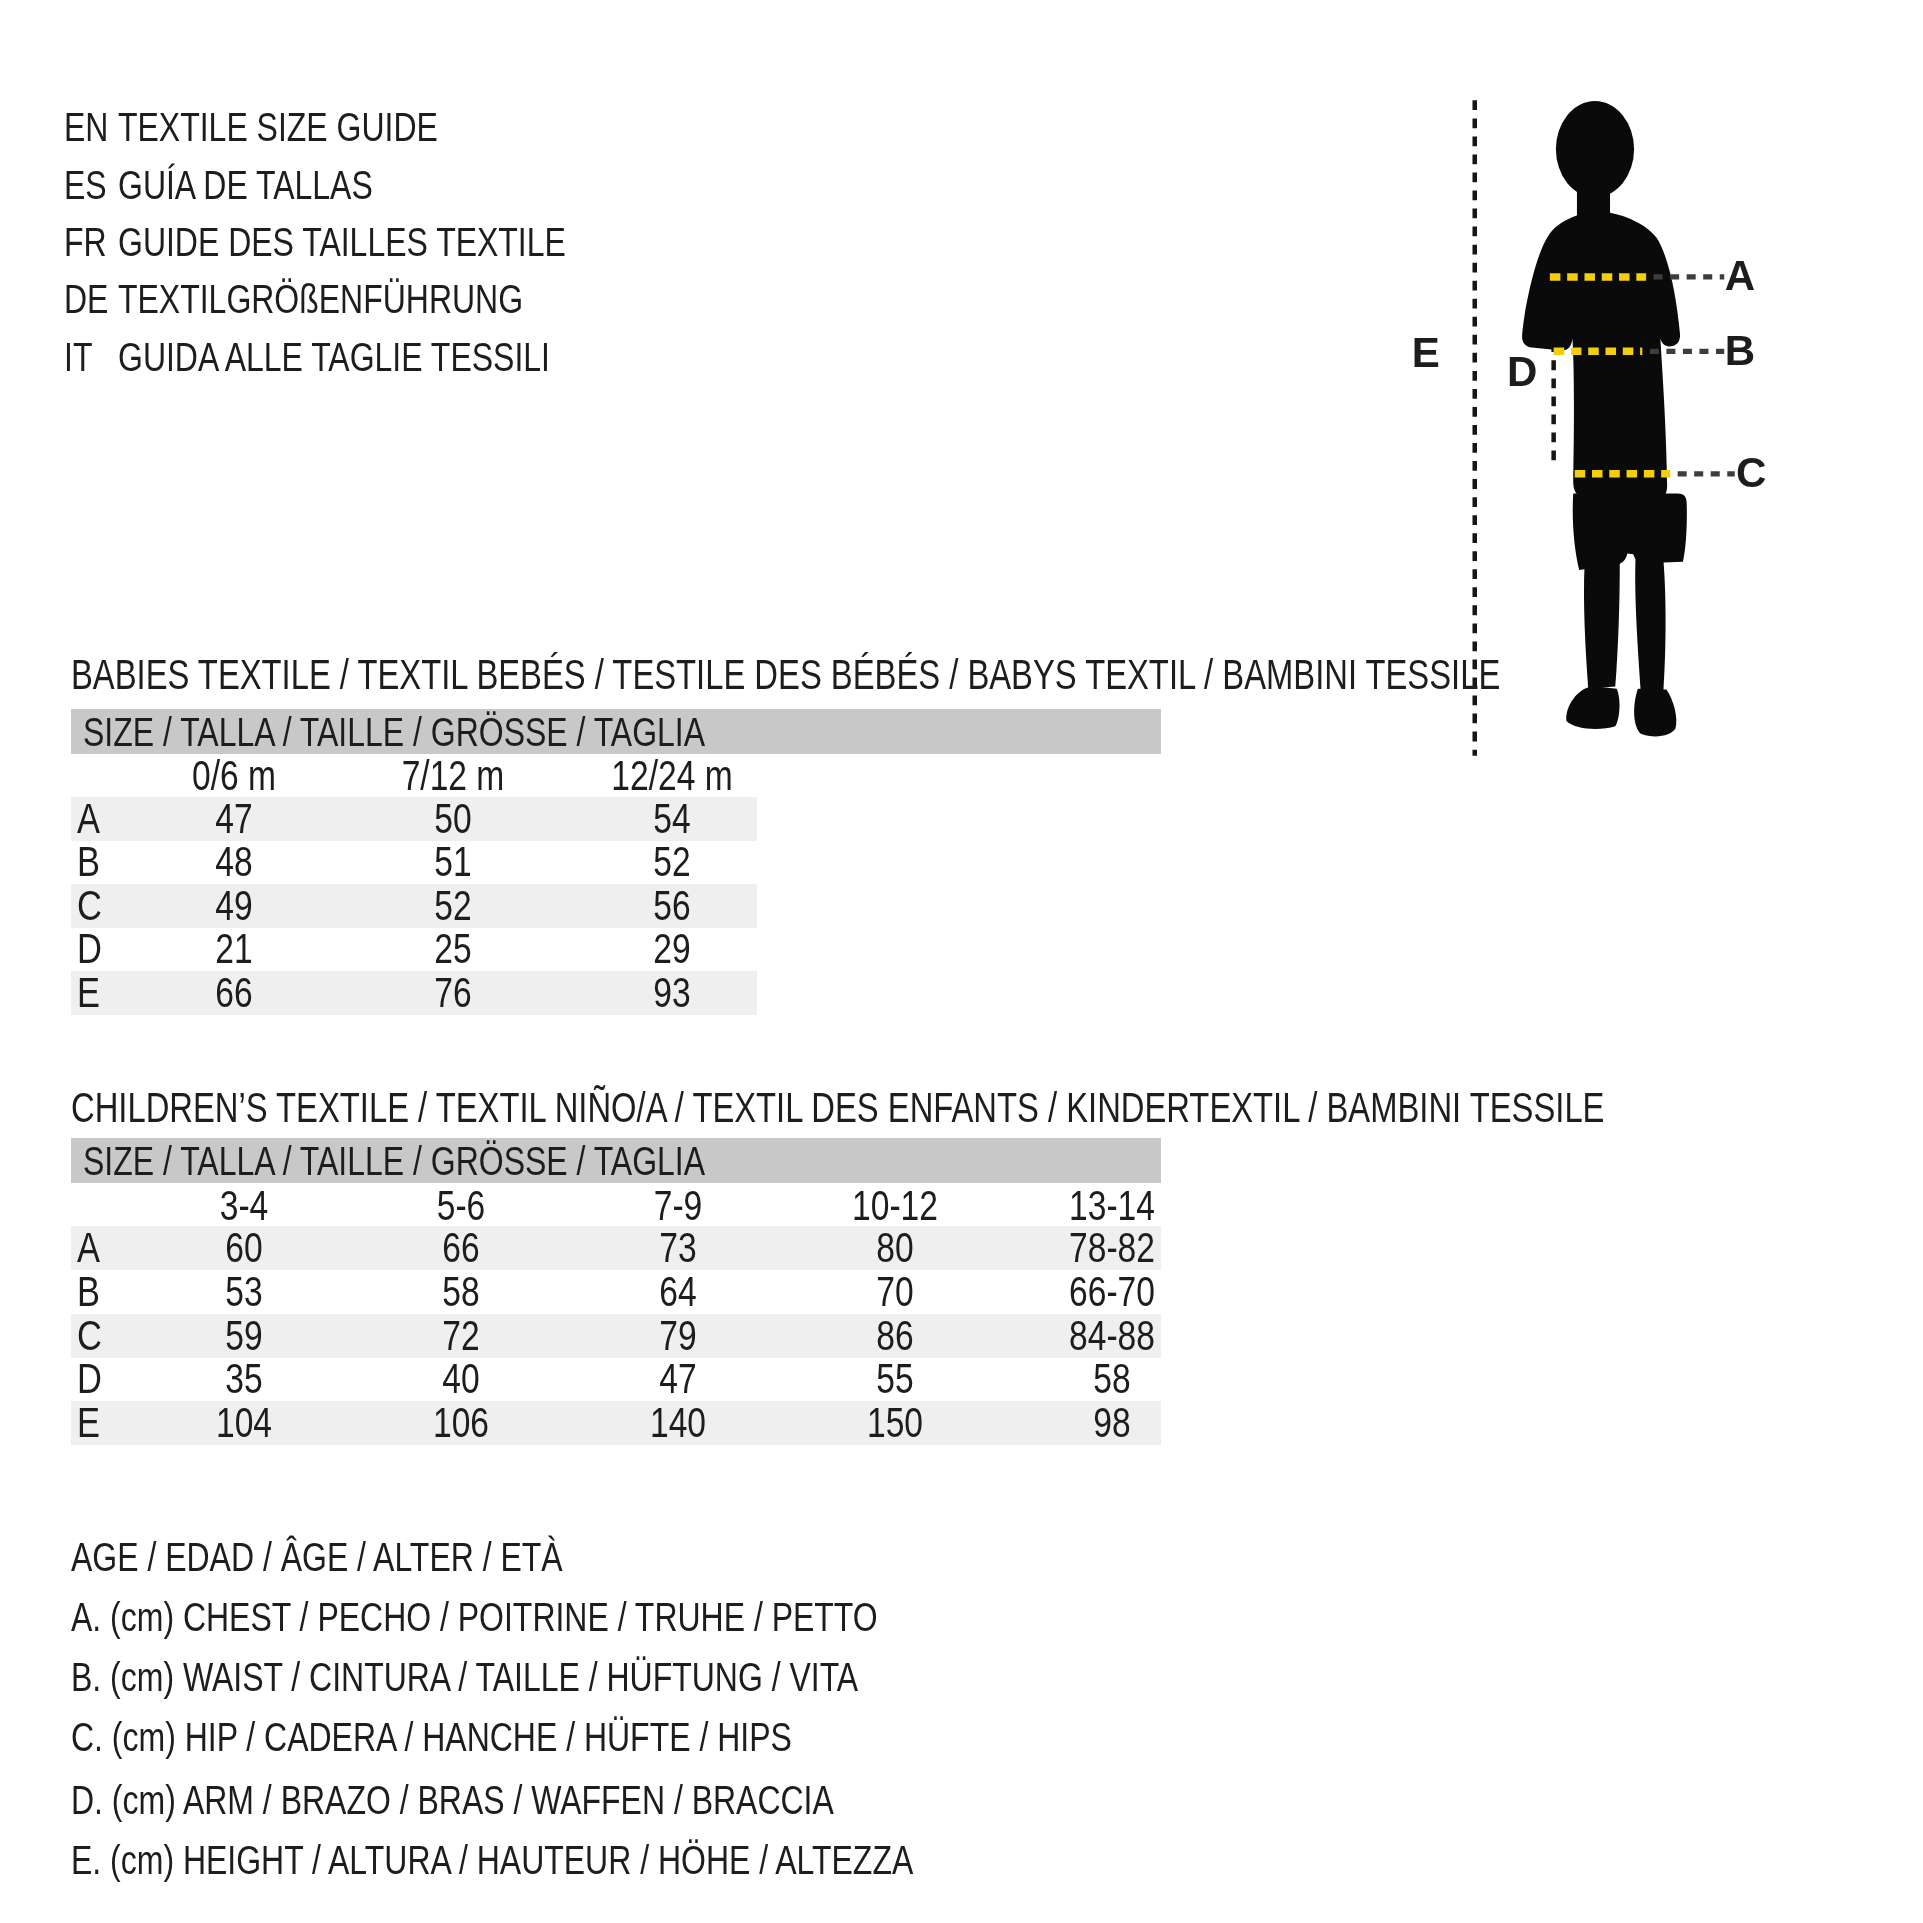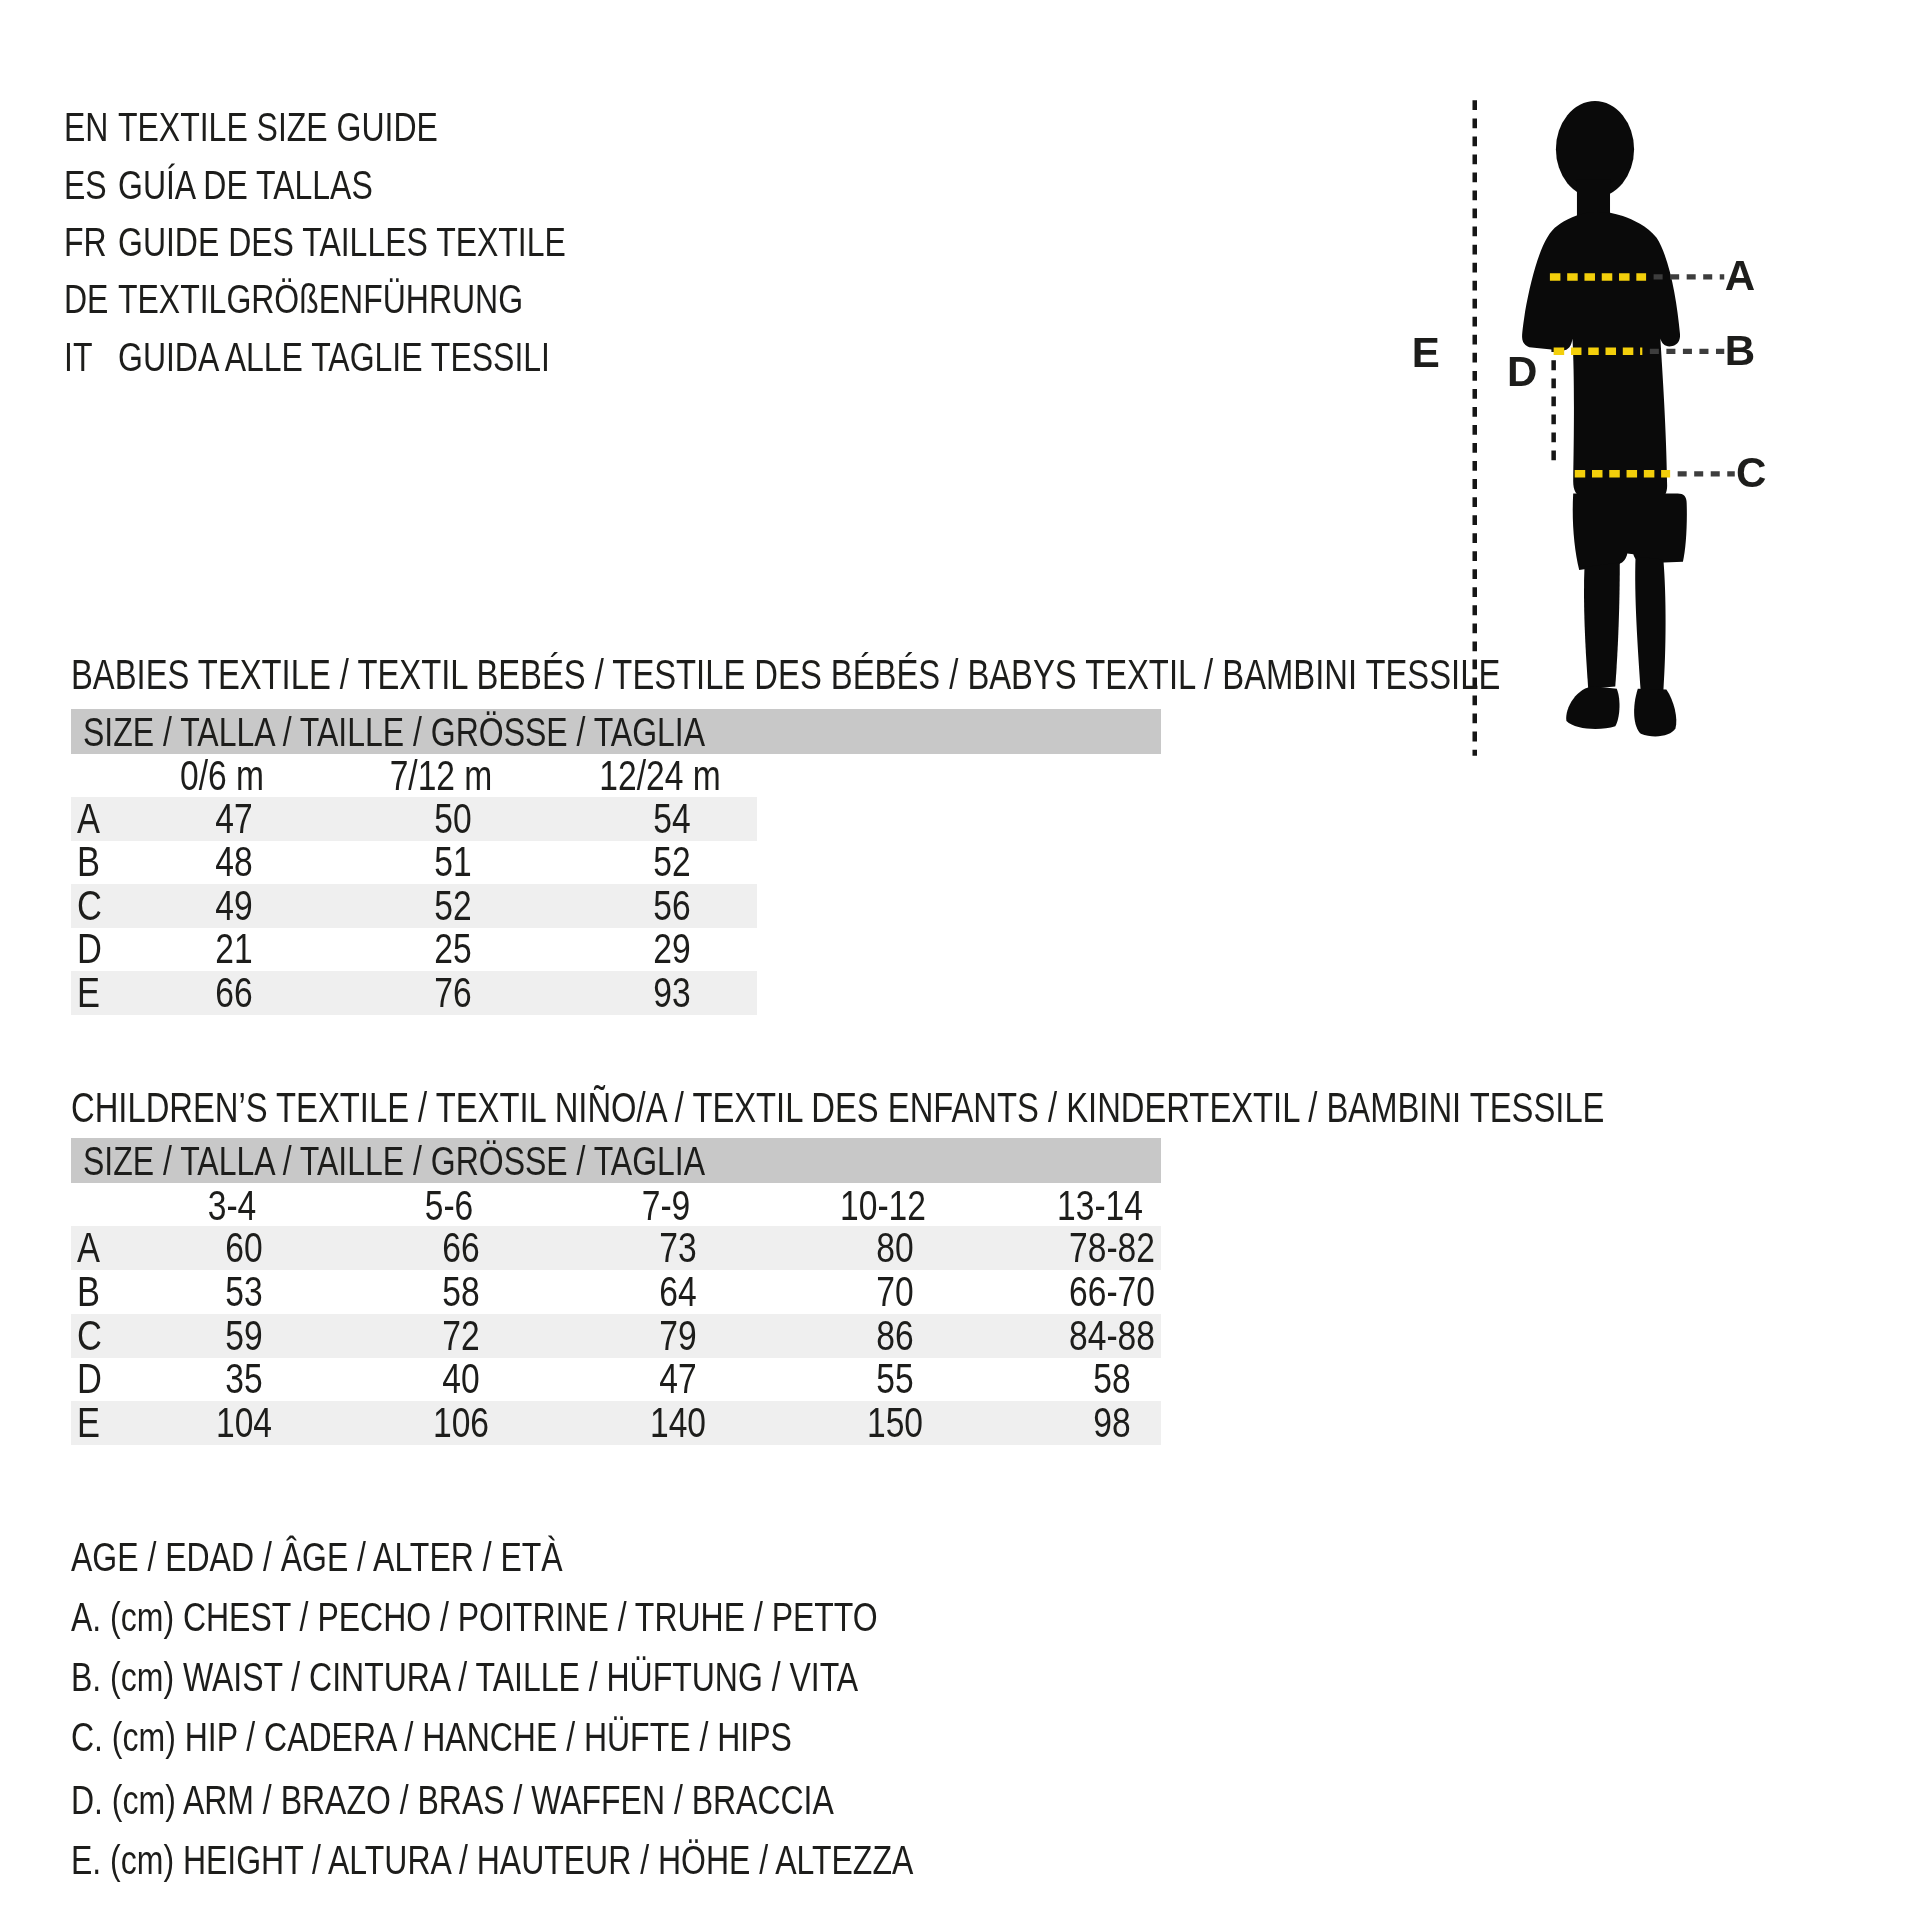--- a/index.html
+++ b/index.html
@@ -9,21 +9,21 @@
   .lang-row{position:absolute;left:64px;height:44px;line-height:44px;font-size:41px}
   .lang-code{position:absolute;left:0;transform:scaleX(.78);transform-origin:0 50%}
   .lang-title{position:absolute;left:54px;transform:scaleX(.78);transform-origin:0 50%;white-space:nowrap}
   
   .sec-heading{position:absolute;left:71px;font-size:42px;line-height:45px;transform:scaleX(.78);transform-origin:0 50%;white-space:nowrap}
   
   .band{position:absolute;left:71px;width:1090px;height:45px;background:#c8c8c8}
   .band-label{position:absolute;left:12px;top:0;height:45px;line-height:47px;font-size:41px;transform:scaleX(.78);transform-origin:0 50%;white-space:nowrap}
   .trow{position:absolute;left:71px;height:44px;line-height:44px}
   .trow.shade{background:#efefef}
-  .hrow{position:absolute;left:59px;height:48px;line-height:43px}
+  .hrow{position:absolute;left:71px;height:48px;line-height:43px}
   .cell{position:absolute;width:180px;text-align:center;font-size:42px;transform:scaleX(.8);transform-origin:50% 50%;white-space:nowrap}
   .letter{position:absolute;left:6px;font-size:42px;transform:scaleX(.82);transform-origin:0 50%}
   
   .legend-line{position:absolute;left:71px;font-size:41px;line-height:45px;transform:scaleX(.78);transform-origin:0 50%;white-space:nowrap}
   
   .fig{position:absolute;left:1398px;top:53px}
   .dash{stroke:#161616;stroke-width:6;stroke-dasharray:13 11;fill:none}
   .ydash{stroke:#f3cf0b;stroke-width:10;stroke-dasharray:14 9;fill:none}
   .gdash{stroke:#3d3d3d;stroke-width:7;stroke-dasharray:12 10;fill:none}
   .sil{fill:#0a0a0a}

